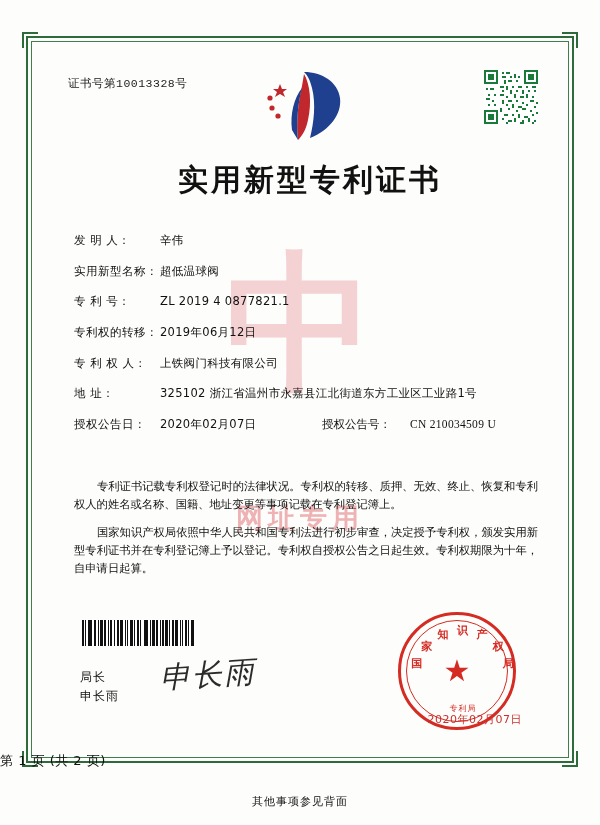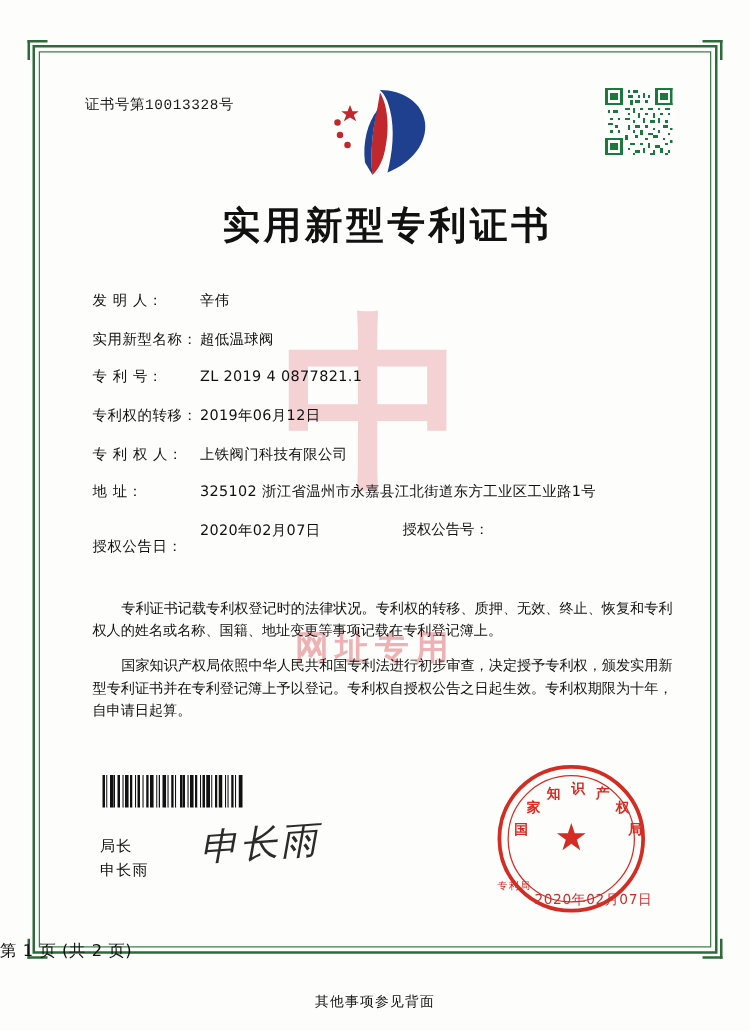--- a/index.html
+++ b/index.html
@@ -95,21 +95,21 @@
     letter-spacing: 0.3px;
   }
   .grant-row {
     display: flex;
     margin-bottom: 14px;
     font-size: 11.5px;
     line-height: 1.45;
   }
   .grant-left { flex: 0 0 248px; display: flex; }
   .grant-right { flex: 1 1 auto; display: flex; font-family: Liberation Serif, serif; }
-  .grant-left .f-label { flex: 0 0 86px; margin-top: 13px; }
+  .grant-left .f-label { flex: 0 0 86px; }
   .grant-right .g-label { flex: 0 0 88px; }
 
   
   .paras {
     position: absolute;
     left: 74px; right: 62px; top: 478px;
     font-size: 11.3px;
     color: #111;
     line-height: 1.62;
     text-align: justify;
@@ -178,22 +178,22 @@
     font-weight: bold;
   }
   .seal-text span {
     position: absolute;
     left: 50%; top: 50%;
     transform-origin: 0 0;
     white-space: nowrap;
   }
   .seal-bottom {
     position: absolute;
-    left: 0; right: 0; bottom: 16px;
-    text-align: left;
+    left: 12px; right: 0; bottom: 16px;
+    text-align: center;
     font-size: 8px;
     color: #d42b23;
     letter-spacing: 1px;
   }
   .seal-date {
     position: absolute;
     right: 78px; top: 712px;
     font-size: 11px;
     color: #c9302c;
     letter-spacing: 0.5px;
@@ -392,20 +392,21 @@
       <div class="f-label">地 址：</div>
       <div class="f-value">325102 浙江省温州市永嘉县江北街道东方工业区工业路1号</div>
     </div>
     <div class="grant-row">
       <div class="grant-left">
         <div class="f-label">授权公告日：</div>
         <div class="f-value">2020年02月07日</div>
       </div>
       <div class="grant-right">
         <div class="g-label">授权公告号：</div>
+        <div class="f-value">CN 210034509 U</div>
       </div>
     </div>
   </div>
 
   <div class="paras">
     <p>专利证书记载专利权登记时的法律状况。专利权的转移、质押、无效、终止、恢复和专利权人的姓名或名称、国籍、地址变更等事项记载在专利登记簿上。</p>
     <p>国家知识产权局依照中华人民共和国专利法进行初步审查，决定授予专利权，颁发实用新型专利证书并在专利登记簿上予以登记。专利权自授权公告之日起生效。专利权期限为十年，自申请日起算。</p>
   </div>
 
   <div class="barcode">

